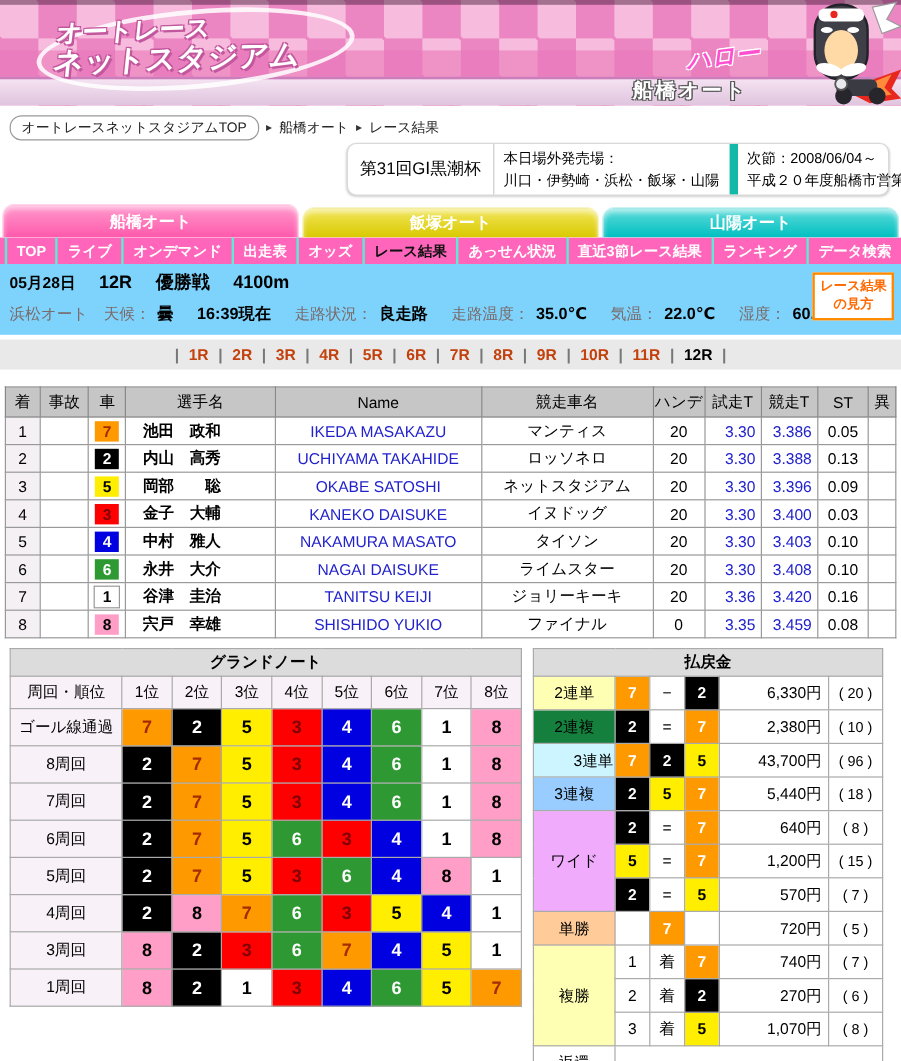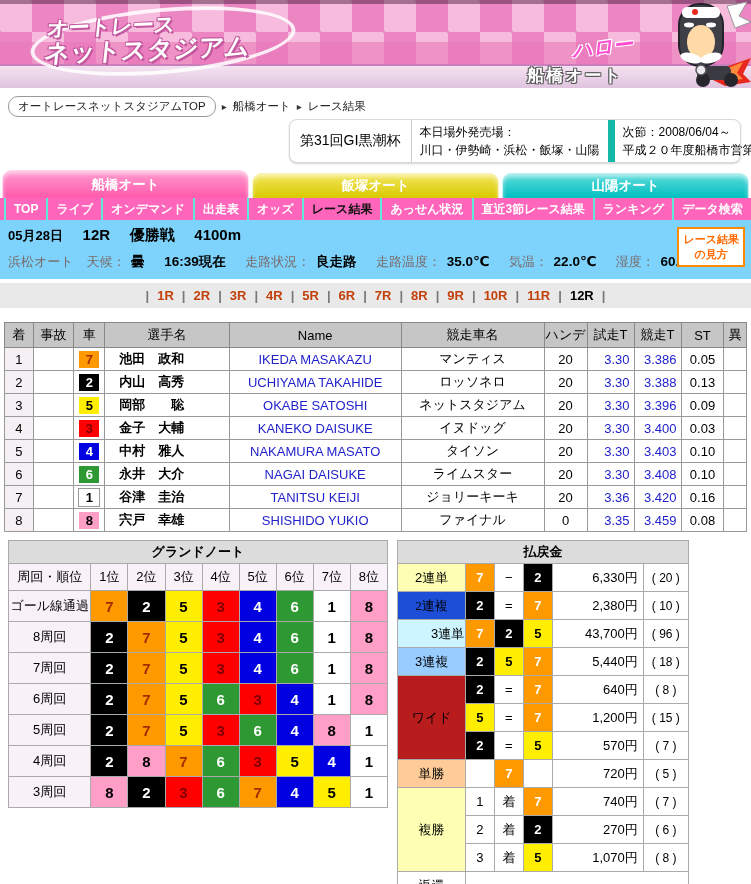--- a/index.html
+++ b/index.html
@@ -68,21 +68,21 @@
   .results th{background:#C6C6C6;border:1px solid #888;font-weight:normal;padding:3px 0;}
   .results td{border:1px solid #999;height:22px;text-align:center;background:#fff;padding:0;}
   .results td.rank{background:#F4F0F4;}
   .results td.name{text-align:left;padding-left:14px;font-weight:bold;}
   .results td.name-en{color:#2222CC;}
   .results td.t{color:#2222CC;text-align:right;padding-right:4px;}
   .badge{display:inline-block;width:20px;height:17px;line-height:17px;font-weight:bold;font-size:13px;}
 
   
   .bottom{display:flex;gap:9px;padding:8px 8px 0;align-items:flex-start;}
-  .laptable{width:380px;font-size:13px;}
+  .laptable{width:427px;font-size:13px;}
   .laptable th.title,.paytable th.title{background:#DCDCDC;border:1px solid #AAA;font-weight:bold;padding:2px 0;font-size:13px;}
   .laptable th{background:#F8F1F8;border:1px solid #AAA;font-weight:normal;padding:4px 0;}
   .laptable td{border:1px solid #AAA;height:28px;text-align:center;}
   .laptable td.lap-label{background:#F8F1F8;font-size:13px;width:96px;}
   .laptable td.carcell{font-size:15px;font-weight:bold;width:41px;}
   .paytable{width:292px;font-size:13px;}
   .paytable td{border:1px solid #AAA;height:25px;text-align:center;background:#fff;}
   .paytable td.plabel{width:72px;font-size:13px;}
   .paytable td.pcell{width:28px;font-size:13px;}
   .paytable td.pamount{width:90px;text-align:right;padding-right:5px;}
@@ -421,40 +421,51 @@
           <td class="lap-label">3周回</td>
           <td class="carcell" style="background: rgb(255, 158, 198); color: rgb(0, 0, 0);">8</td>
           <td class="carcell" style="background: rgb(0, 0, 0); color: rgb(255, 255, 255);">2</td>
           <td class="carcell" style="background: rgb(255, 0, 0); color: rgb(127, 0, 0);">3</td>
           <td class="carcell" style="background: rgb(46, 153, 50); color: rgb(255, 255, 255);">6</td>
           <td class="carcell" style="background: rgb(255, 153, 0); color: rgb(166, 44, 0);">7</td>
           <td class="carcell" style="background: rgb(0, 0, 224); color: rgb(255, 255, 255);">4</td>
           <td class="carcell" style="background: rgb(255, 238, 0); color: rgb(0, 0, 0);">5</td>
           <td class="carcell" style="background: rgb(255, 255, 255); color: rgb(0, 0, 0);">1</td>
         </tr>
+        <tr>
+          <td class="lap-label">1周回</td>
+          <td class="carcell" style="background: rgb(255, 158, 198); color: rgb(0, 0, 0);">8</td>
+          <td class="carcell" style="background: rgb(0, 0, 0); color: rgb(255, 255, 255);">2</td>
+          <td class="carcell" style="background: rgb(255, 255, 255); color: rgb(0, 0, 0);">1</td>
+          <td class="carcell" style="background: rgb(255, 0, 0); color: rgb(127, 0, 0);">3</td>
+          <td class="carcell" style="background: rgb(0, 0, 224); color: rgb(255, 255, 255);">4</td>
+          <td class="carcell" style="background: rgb(46, 153, 50); color: rgb(255, 255, 255);">6</td>
+          <td class="carcell" style="background: rgb(255, 238, 0); color: rgb(0, 0, 0);">5</td>
+          <td class="carcell" style="background: rgb(255, 153, 0); color: rgb(166, 44, 0);">7</td>
+        </tr>
       </tbody>
   </table>
 
   <table class="paytable">
     <thead>
       <tr>
           <th class="title" colspan="6">払戻金</th>
         </tr>
     </thead>
     <tbody>
         <tr>
           <td class="plabel" rowspan="1" style="background: rgb(255, 255, 179);">2連単</td>
           <td class="pcell" style="font-weight: bold; background: rgb(255, 153, 0); color: rgb(255, 255, 255);">7</td>
           <td class="pcell">−</td>
           <td class="pcell" style="font-weight: bold; background: rgb(0, 0, 0); color: rgb(255, 255, 255);">2</td>
           <td class="pamount">6,330円</td>
           <td class="ppop">( 20 )</td>
         </tr>
         <tr>
-          <td class="plabel" rowspan="1" style="background: #1d4ed8; font-family: Liberation Serif, serif;">2連複</td>
+          <td class="plabel" rowspan="1" style="background: #15803d;">2連複</td>
           <td class="pcell" style="font-weight: bold; background: rgb(0, 0, 0); color: rgb(255, 255, 255);">2</td>
           <td class="pcell">=</td>
           <td class="pcell" style="font-weight: bold; background: rgb(255, 153, 0); color: rgb(255, 255, 255);">7</td>
           <td class="pamount">2,380円</td>
           <td class="ppop">( 10 )</td>
         </tr>
         <tr>
           <td class="plabel" rowspan="1" style="background: rgb(204, 245, 255); text-align: right;">3連単</td>
           <td class="pcell" style="font-weight: bold; background: rgb(255, 153, 0); color: rgb(255, 255, 255);">7</td>
           <td class="pcell" style="font-weight: bold; background: rgb(0, 0, 0); color: rgb(255, 255, 255);">2</td>
@@ -464,21 +475,21 @@
         </tr>
         <tr>
           <td class="plabel" rowspan="1" style="background: rgb(153, 204, 255);">3連複</td>
           <td class="pcell" style="font-weight: bold; background: rgb(0, 0, 0); color: rgb(255, 255, 255);">2</td>
           <td class="pcell" style="font-weight: bold; background: rgb(255, 238, 0); color: rgb(0, 0, 0);">5</td>
           <td class="pcell" style="font-weight: bold; background: rgb(255, 153, 0); color: rgb(255, 255, 255);">7</td>
           <td class="pamount">5,440円</td>
           <td class="ppop">( 18 )</td>
         </tr>
         <tr>
-          <td class="plabel" rowspan="3" style="background: #b91c1c;">ワイド</td>
+          <td class="plabel" rowspan="3" style="background: #f0abfc;">ワイド</td>
           <td class="pcell" style="font-weight: bold; background: rgb(0, 0, 0); color: rgb(255, 255, 255);">2</td>
           <td class="pcell">=</td>
           <td class="pcell" style="font-weight: bold; background: rgb(255, 153, 0); color: rgb(255, 255, 255);">7</td>
           <td class="pamount">640円</td>
           <td class="ppop">( 8 )</td>
         </tr>
         <tr>
           <td class="pcell" style="font-weight: bold; background: rgb(255, 238, 0); color: rgb(0, 0, 0);">5</td>
           <td class="pcell">=</td>
           <td class="pcell" style="font-weight: bold; background: rgb(255, 153, 0); color: rgb(255, 255, 255);">7</td>

